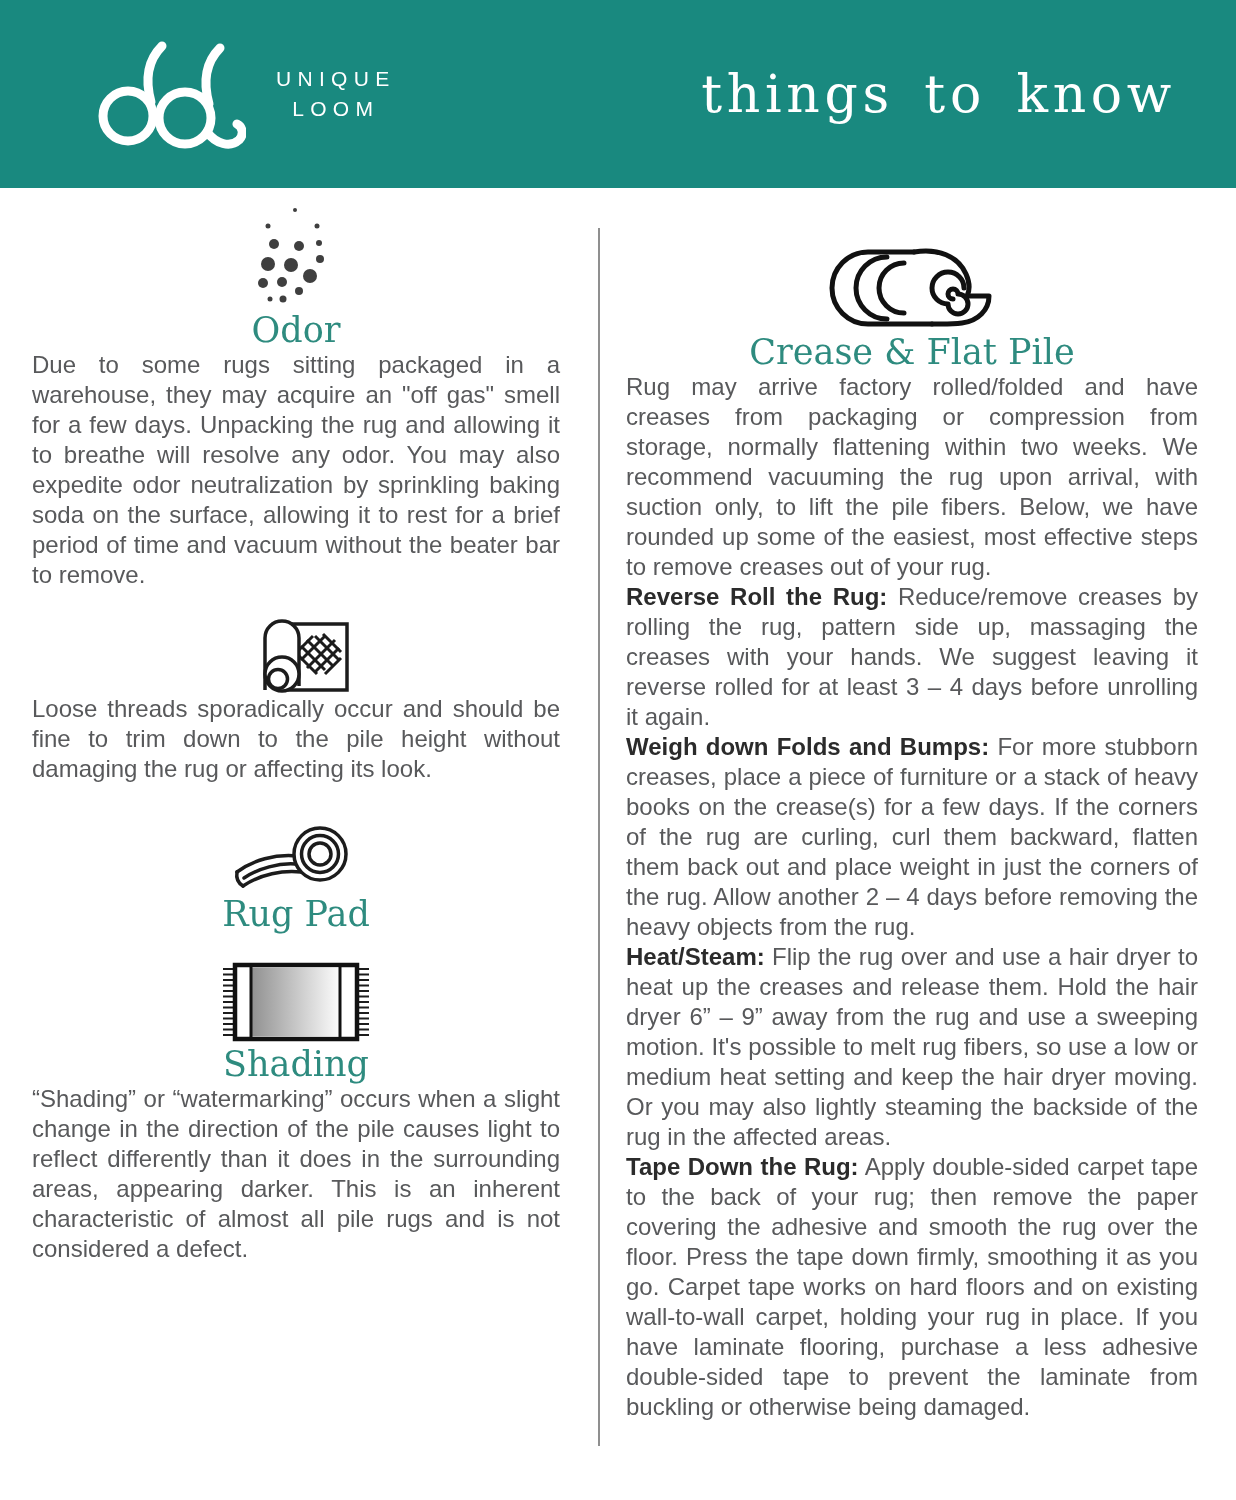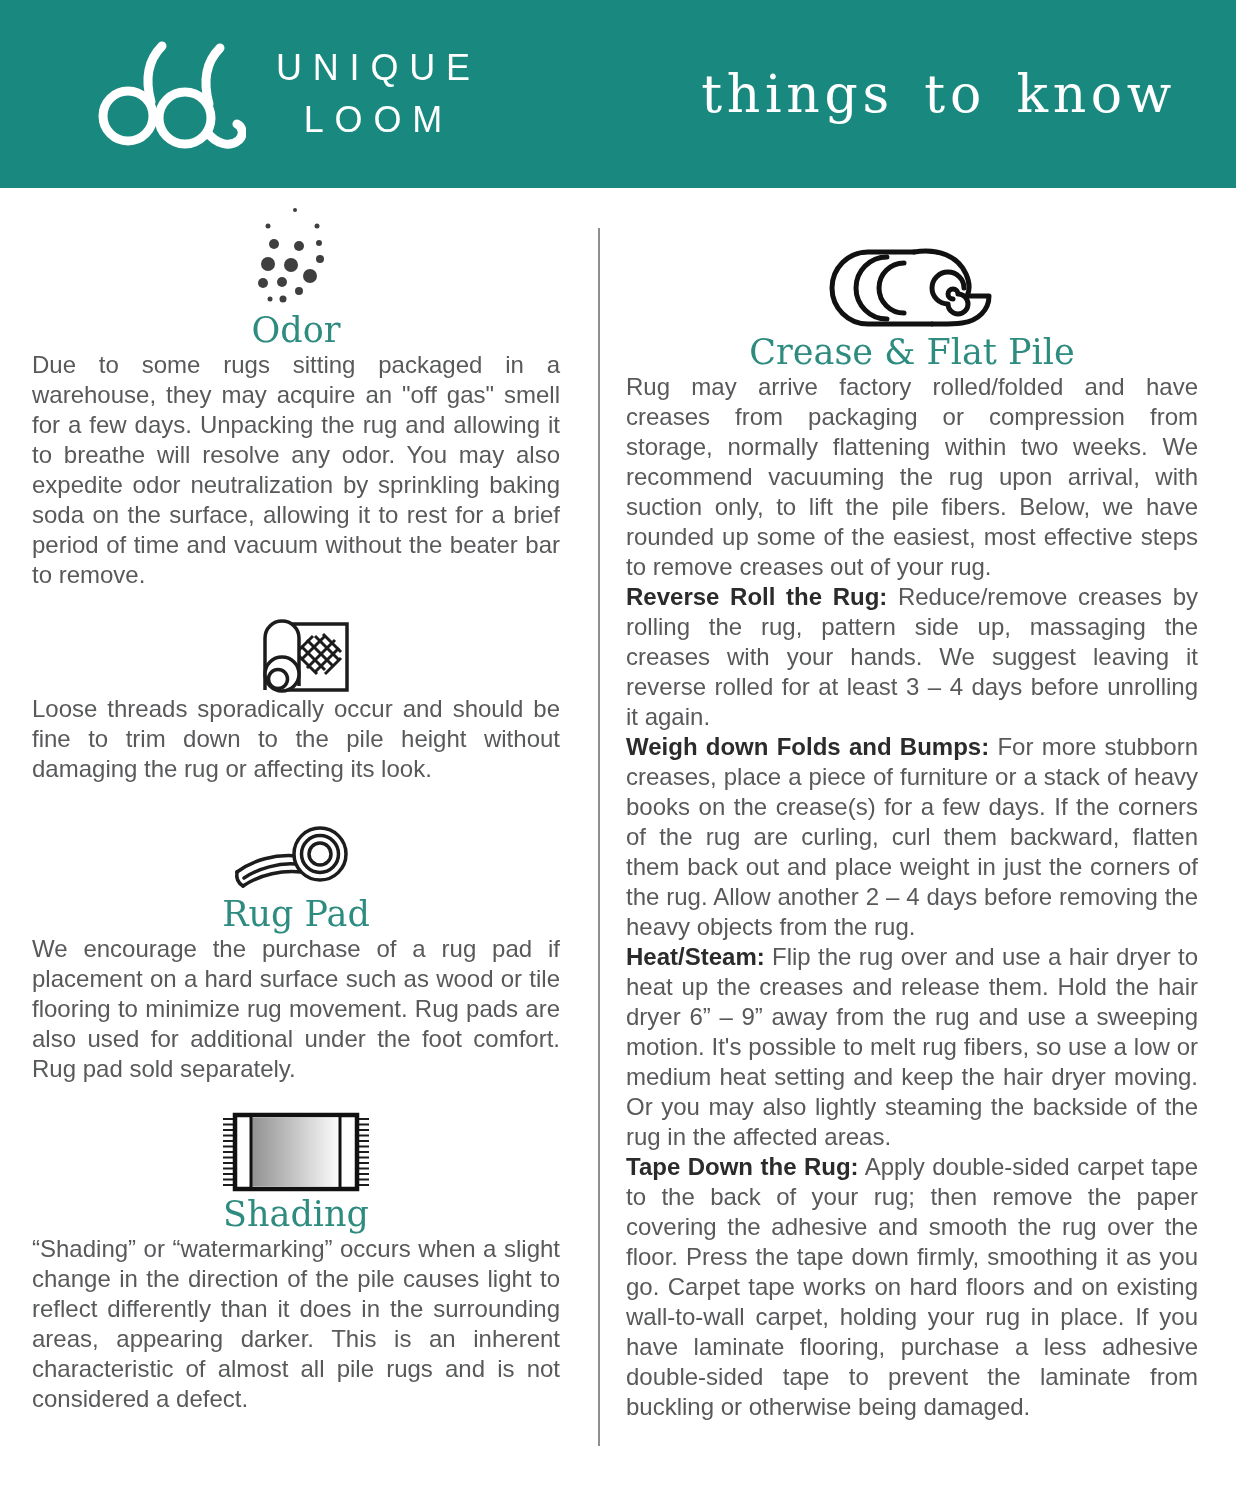--- a/index.html
+++ b/index.html
@@ -2,21 +2,21 @@
 <html><head>
 <meta charset="utf-8">
 <style>
   html,body{margin:0;padding:0;background:#ffffff;}
   body{width:1236px;height:1500px;font-family:"Liberation Sans",sans-serif;color:#58595b;overflow:hidden;}
 
   
   .header{height:188px;background:#19897f;display:flex;align-items:center;}
   .brand{display:flex;align-items:center;margin-left:96px;}
   .logo{display:block;}
-  .brand-text{color:#ffffff;margin-left:30px;text-align:center;font-size:36px;letter-spacing:0.30em;line-height:1.45;font-weight:400;}
+  .brand-text{color:#ffffff;margin-left:30px;text-align:center;font-size:21px;letter-spacing:0.30em;line-height:1.45;font-weight:400;}
   .page-title{font-family:"DejaVu Serif","Liberation Serif",serif;color:#ffffff;font-size:52px;font-weight:400;letter-spacing:0.09em;word-spacing:0.18em;margin-left:auto;margin-right:60px;white-space:nowrap;}
 
   
   .content{position:relative;display:flex;align-items:flex-start;}
   .v-divider{position:absolute;left:598px;top:40px;width:2px;height:1218px;background:#8f8f8f;}
   .col-left{width:528px;margin-left:32px;}
   .col-right{width:572px;margin-left:66px;}
 
   .section{text-align:center;}
   .icon{display:block;margin:0 auto;}
@@ -117,21 +117,20 @@
           <path d="M 6,54 C 22,42 44,36 66,38"></path>
           <path d="M 12,68 C 30,56 52,52 70,54"></path>
           <path d="M 6,54 C 5,60 7,65 12,68"></path>
           <path d="M 13,60 C 28,50 48,45 64,46"></path>
           <circle cx="89" cy="36" r="26" fill="#ffffff"></circle>
           <circle cx="89" cy="36" r="18.5"></circle>
           <circle cx="89" cy="36" r="11"></circle>
         </g>
       </svg>
       <h2 class="sec-heading h-rugpad">Rug Pad</h2>
-      <p class="body p-rugpad">We encourage the purchase of a rug pad if placement on a hard surface such as wood or tile flooring to minimize rug movement. Rug pads are also used for additional under the foot comfort. Rug pad sold separately.</p>
     </div>
 
     <div class="section">
       <svg class="icon icon-shading" width="152" height="84" viewBox="0 0 152 84">
         <defs>
           <linearGradient id="shadeGrad" x1="0" y1="0" x2="1" y2="0">
             <stop offset="0" stop-color="#909090"></stop>
             <stop offset="1" stop-color="#fdfdfd"></stop>
           </linearGradient>
         </defs>

